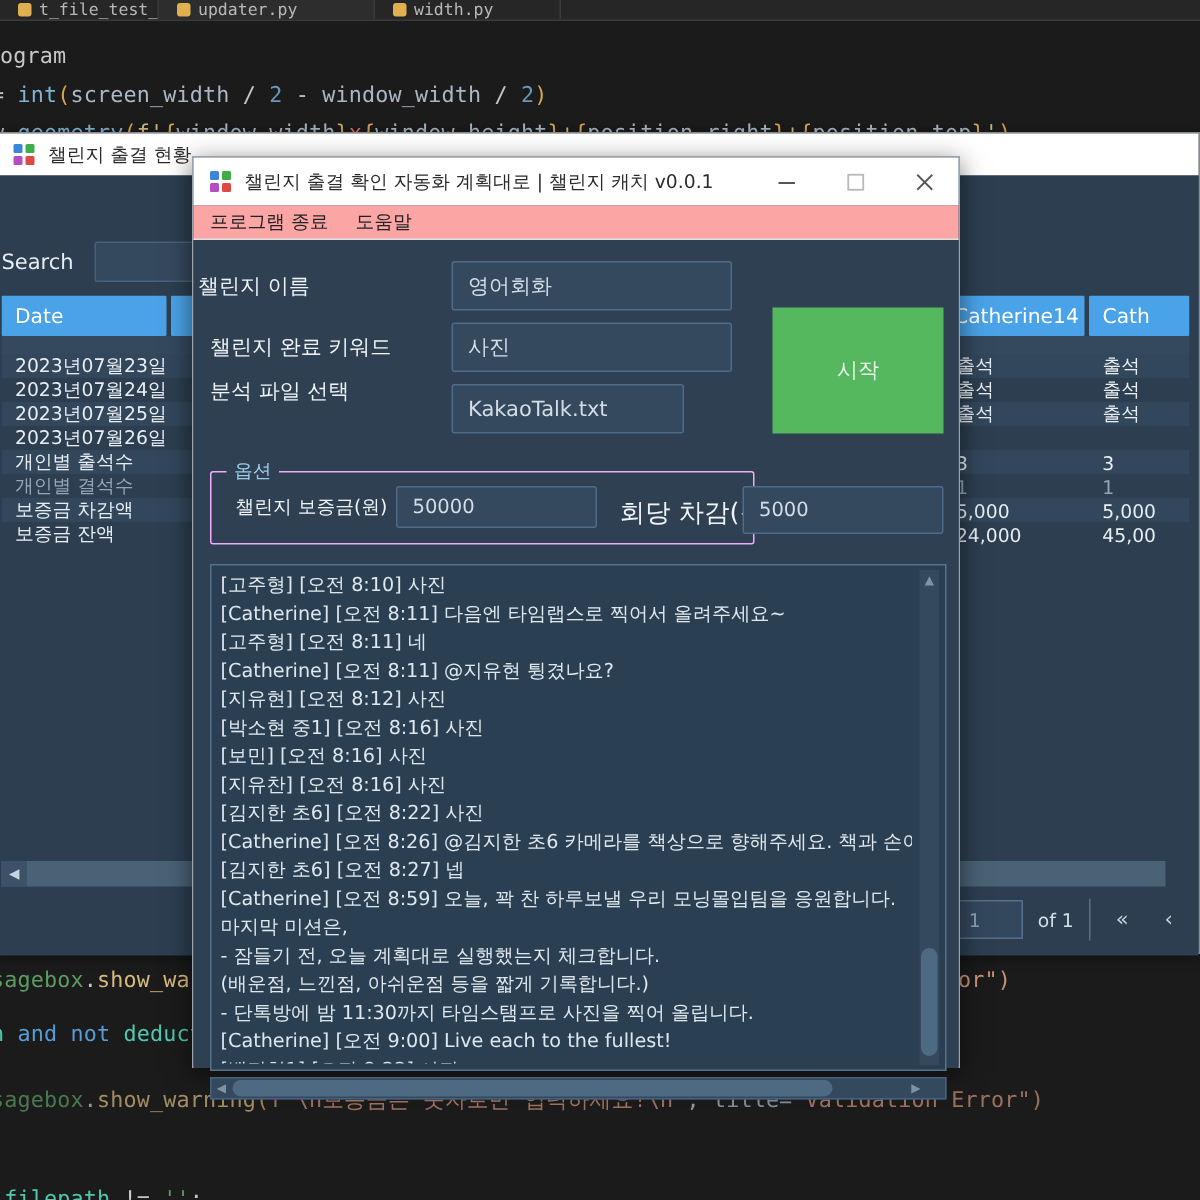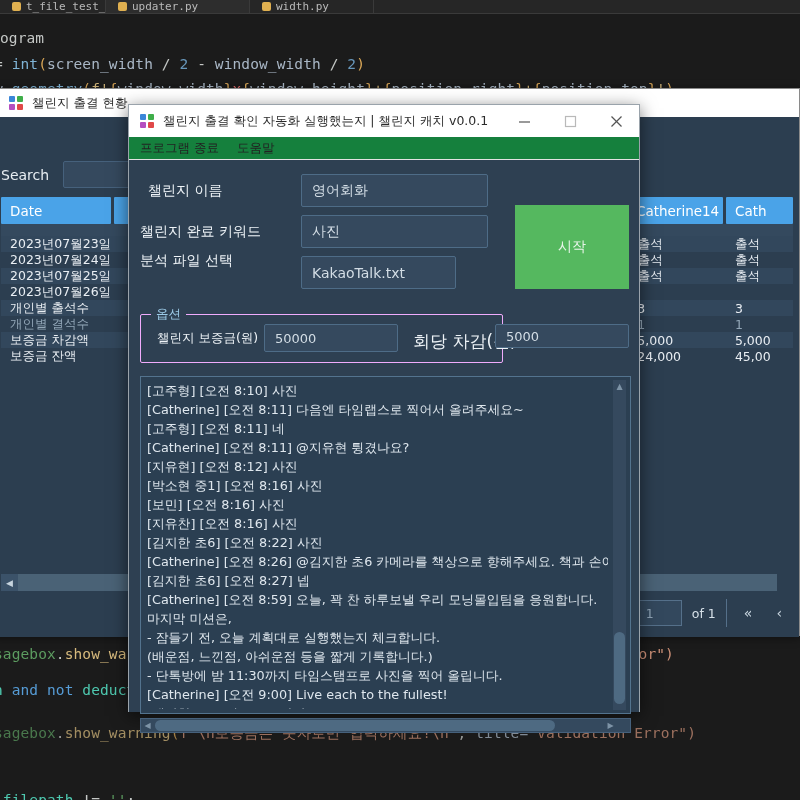--- a/index.html
+++ b/index.html
@@ -124,21 +124,21 @@
     padding-left: 11px; gap: 8px;
   }
   .dlg-title-text { font-size: 12.5px; color: #2b2b2b; flex: 1; white-space: nowrap; }
   .dlg-ctrls { display:flex; height:32px; }
   .dlg-ctrl {
     width: 46px; height: 32px; display:flex; align-items:center; justify-content:center;
     color:#4a4a4a;
   }
   .dlg-ctrl svg { display:block; }
   .dlg-menubar {
-    height: 23px; background:#15803d; display:flex; align-items:center;
+    height: 23px; background:#fca5a5; display:flex; align-items:center;
     gap: 18px; padding-left: 11px; border-bottom: 1px solid #e2e2e2;
   }
   .dlg-menu-item { font-size: 12.5px; color:#222; white-space:nowrap; }
 
   .dlg-body { position: relative; height: 552px; background: #2e4052; }
 
   .frow { position:absolute; display:flex; align-items:center; }
   .flabel { color:#eef3f7; font-size: 14px; white-space:nowrap; }
   .finput {
     background:#35495e; border:1px solid #4e6c87; border-radius:2px;
@@ -332,21 +332,21 @@
 
   <div class="dlg">
 
     <div class="dlg-titlebar">
       <span class="appicon">
           <i></i>
           <i></i>
           <i></i>
           <i></i>
         </span>
-      <span class="dlg-title-text">챌린지 출결 확인 자동화 실행했는지 | 챌린지 캐치 v0.0.1</span>
+      <span class="dlg-title-text">챌린지 출결 확인 자동화 계획대로 | 챌린지 캐치 v0.0.1</span>
       <span class="dlg-ctrls">
         <span class="dlg-ctrl">
           <svg width="13" height="13" viewBox="0 0 13 13">
               <line x1="1" y1="7" x2="12" y2="7" stroke="#555" stroke-width="1.2"></line>
             </svg>
         </span>
         <span class="dlg-ctrl">
           <svg width="13" height="13" viewBox="0 0 13 13">
               <rect x="1.5" y="1.5" width="10" height="10" fill="none" stroke="#b9b9b9" stroke-width="1.2"></rect>
             </svg>
@@ -360,21 +360,21 @@
       </span>
     </div>
 
     <div class="dlg-menubar">
       <span class="dlg-menu-item">프로그램 종료</span>
       <span class="dlg-menu-item">도움말</span>
     </div>
 
     <div class="dlg-body">
 
-      <div class="frow" style="left:19px; top:22px;">
+      <div class="frow" style="left:3px; top:22px;">
         <span class="flabel">챌린지 이름</span>
       </div>
       <div class="finput" style="position:absolute;left:172px;top:14px;width:187px;height:33px;">영어회화</div>
 
       <div class="frow" style="left:11px; top:63px;">
         <span class="flabel">챌린지 완료 키워드</span>
       </div>
       <div class="finput" style="position:absolute;left:172px;top:55px;width:187px;height:33px;">사진</div>
 
       <div class="frow" style="left:11px; top:92px;">
@@ -392,21 +392,21 @@
 
       <div class="start-btn" style="left:386px;top:45px;width:114px;height:84px;">
         <span>시작</span>
       </div>
 
       <div class="groupbox" style="left:11px;top:154px;width:363px;height:49px;">
         <span class="groupbox-title">옵션</span>
         <span class="flabel" style="position:absolute;left:16px;top:15px;font-size:12.5px;">챌린지 보증금(원)</span>
         <div class="finput" style="position:absolute;left:123px;top:9px;width:134px;height:28px;font-size:13px;">50000</div>
         <span class="flabel" style="position:absolute;left:272px;top:15px;font-size:17px;">회당 차감(원)</span>
-        <div class="finput" style="position:absolute;left:354px;top:9px;width:134px;height:24px;font-size:13px;">5000</div>
+        <div class="finput" style="position:absolute;left:354px;top:9px;width:134px;height:32px;font-size:13px;">5000</div>
       </div>
 
       <div class="logbox" style="left:11px;top:216px;width:491px;height:338px;">
         <div class="log-text">[고주형] [오전 8:10] 사진
 [Catherine] [오전 8:11] 다음엔 타임랩스로 찍어서 올려주세요~
 [고주형] [오전 8:11] 네
 [Catherine] [오전 8:11] @지유현 튕겼나요?
 [지유현] [오전 8:12] 사진
 [박소현 중1] [오전 8:16] 사진
 [보민] [오전 8:16] 사진

